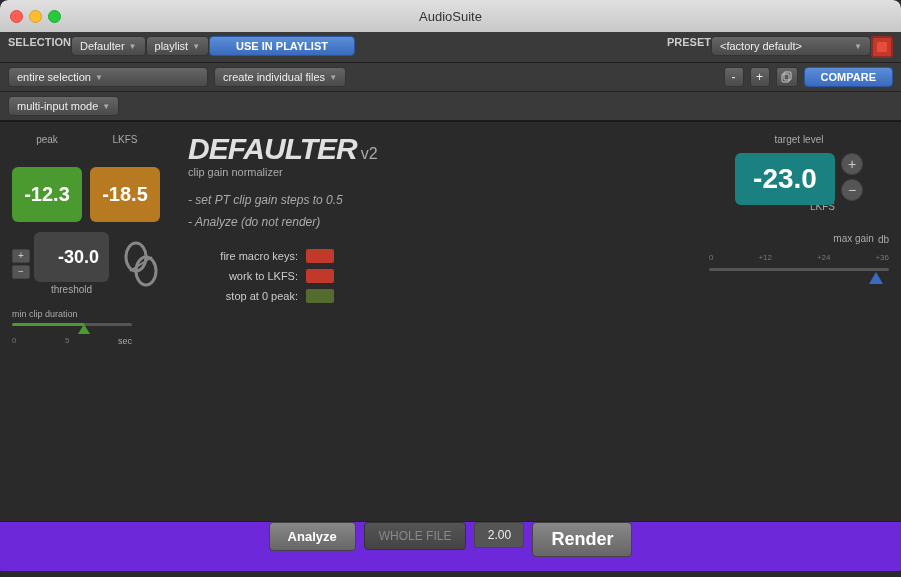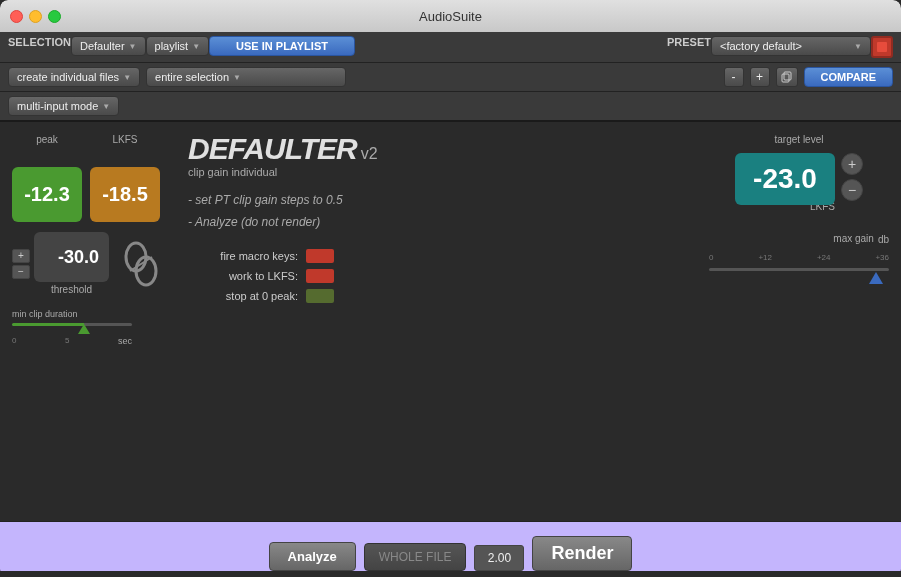--- a/index.html
+++ b/index.html
@@ -379,25 +379,25 @@
     .gain-scale-labels {
       display: flex;
       justify-content: space-between;
       font-size: 8px;
       color: #777;
       width: 180px;
     }
 
     
     .bottom-bar {
-      background: #c4b5fd;
+      background: #6d28d9;
       border-top: 1px solid #222;
       height: 50px;
       display: flex;
-      align-items: flex-end;
+      align-items: flex-start;
       justify-content: center;
       gap: 8px;
       padding: 0 16px;
     }
     .analyze-btn {
       background: linear-gradient(to bottom, #888, #666);
       color: #fff;
       border: 1px solid #444;
       border-radius: 4px;
       padding: 6px 18px;
@@ -498,22 +498,22 @@
   <span class="preset-label">Preset</span>
   <div class="preset-dropdown">
     <span>&lt;factory default&gt;</span>
   </div>
   <div class="red-sq-btn">
     <div class="red-sq-inner"></div>
   </div>
 </div>
 
 <div class="header-bottom">
+  <button class="dropdown-btn" style="min-width:200px;">entire selection</button>
   <button class="dropdown-btn">create individual files</button>
-  <button class="dropdown-btn" style="min-width:200px;">entire selection</button>
   <div class="flex-gap"></div>
   <button class="minus-btn">-</button>
   <button class="plus-btn">+</button>
   <div class="copy-icon-btn">
     <svg width="12" height="12" viewBox="0 0 12 12">
       <rect x="1" y="3" width="7" height="8" rx="1" fill="none" stroke="#ccc" stroke-width="1"></rect>
       <rect x="3" y="1" width="7" height="8" rx="1" fill="none" stroke="#ccc" stroke-width="1"></rect>
     </svg>
   </div>
   <button class="compare-btn">COMPARE</button>
@@ -572,21 +572,21 @@
         <span style="font-size:9px; color:#aaa;">sec</span>
       </div>
     </div>
   </div>
 
   <div class="center-panel">
     <div style="display:flex; align-items:baseline; gap:4px;">
       <span class="plugin-title">DEFAULTER</span>
       <span class="plugin-title-v2">v2</span>
     </div>
-    <div class="plugin-subtitle">clip gain individual</div>
+    <div class="plugin-subtitle">clip gain normalizer</div>
     <div class="plugin-info">
       <div>- set PT clip gain steps to 0.5</div>
       <div>- Analyze (do not render)</div>
     </div>
     <div class="macros-area">
       <div class="macro-row">
         <span class="macro-label">fire macro keys:</span>
         <div class="macro-btn-red"></div>
       </div>
       <div class="macro-row">

